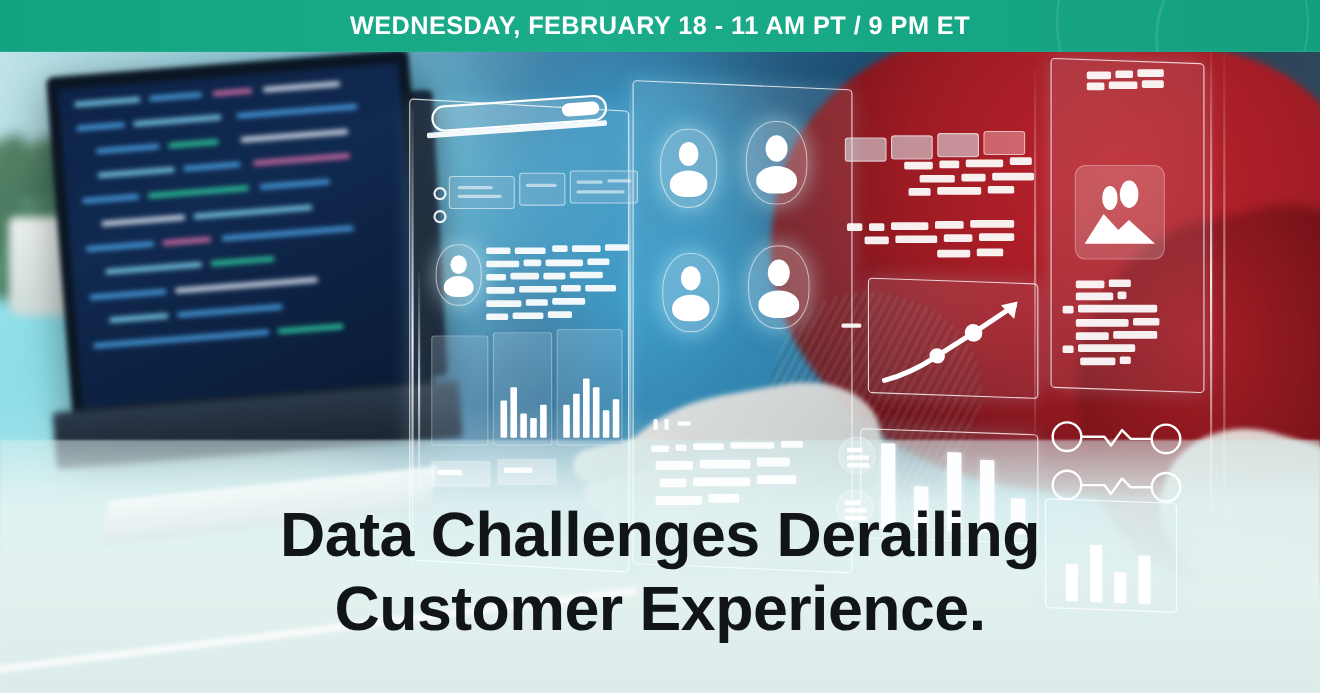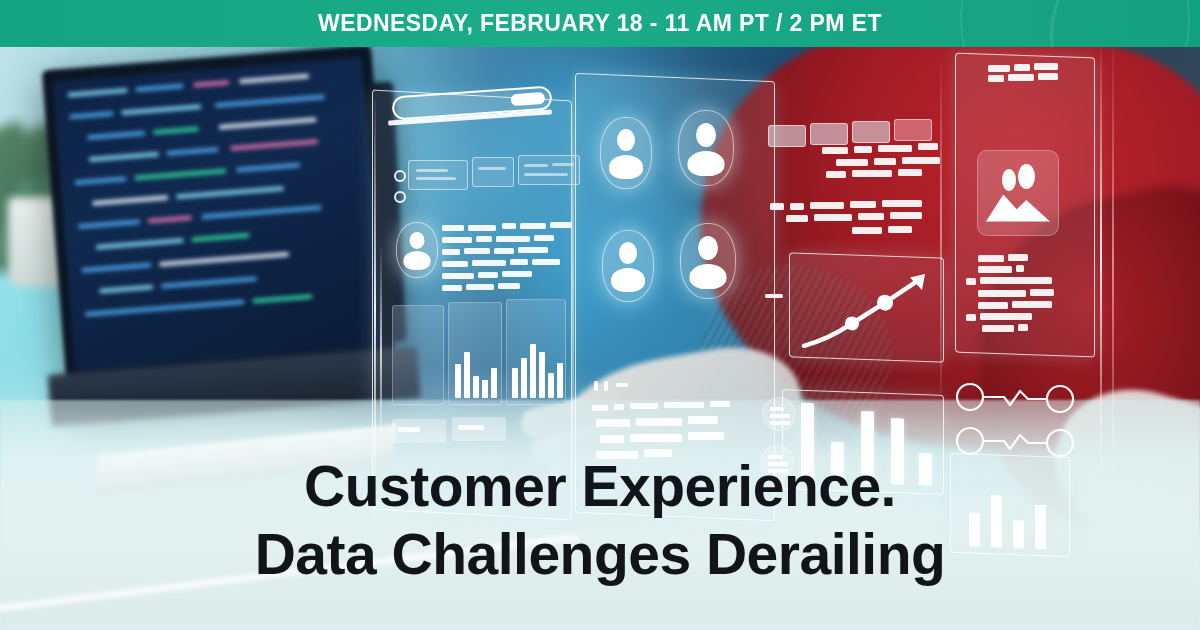--- a/index.html
+++ b/index.html
@@ -633,23 +633,23 @@
 
       <div class="vline" style="left:1100px; top:0px; height:420px; opacity:0.95;"></div>
       <div class="vline" style="left:1112px; top:0px; height:430px; opacity:0.55;"></div>
       <div class="vline" style="left:940px;  top:16px; height:330px; opacity:0.5;"></div>
       <div class="vline" style="left:572px;  top:20px; height:430px; opacity:0.6;"></div>
 
     </div>
   </div>
 
   <div class="headline">
+    <span>Data Challenges Derailing</span>
     <span>Customer Experience.</span>
-    <span>Data Challenges Derailing</span>
   </div>
 
   <div class="date-banner">
     <div class="banner-arc"></div>
     <div class="banner-arc b2"></div>
-    <div class="date-banner-text">WEDNESDAY, FEBRUARY 18 - 11 AM PT / 2 PM ET</div>
+    <div class="date-banner-text">WEDNESDAY, FEBRUARY 18 - 11 AM PT / 9 PM ET</div>
   </div>
 
 </div>
 
 </body></html>

